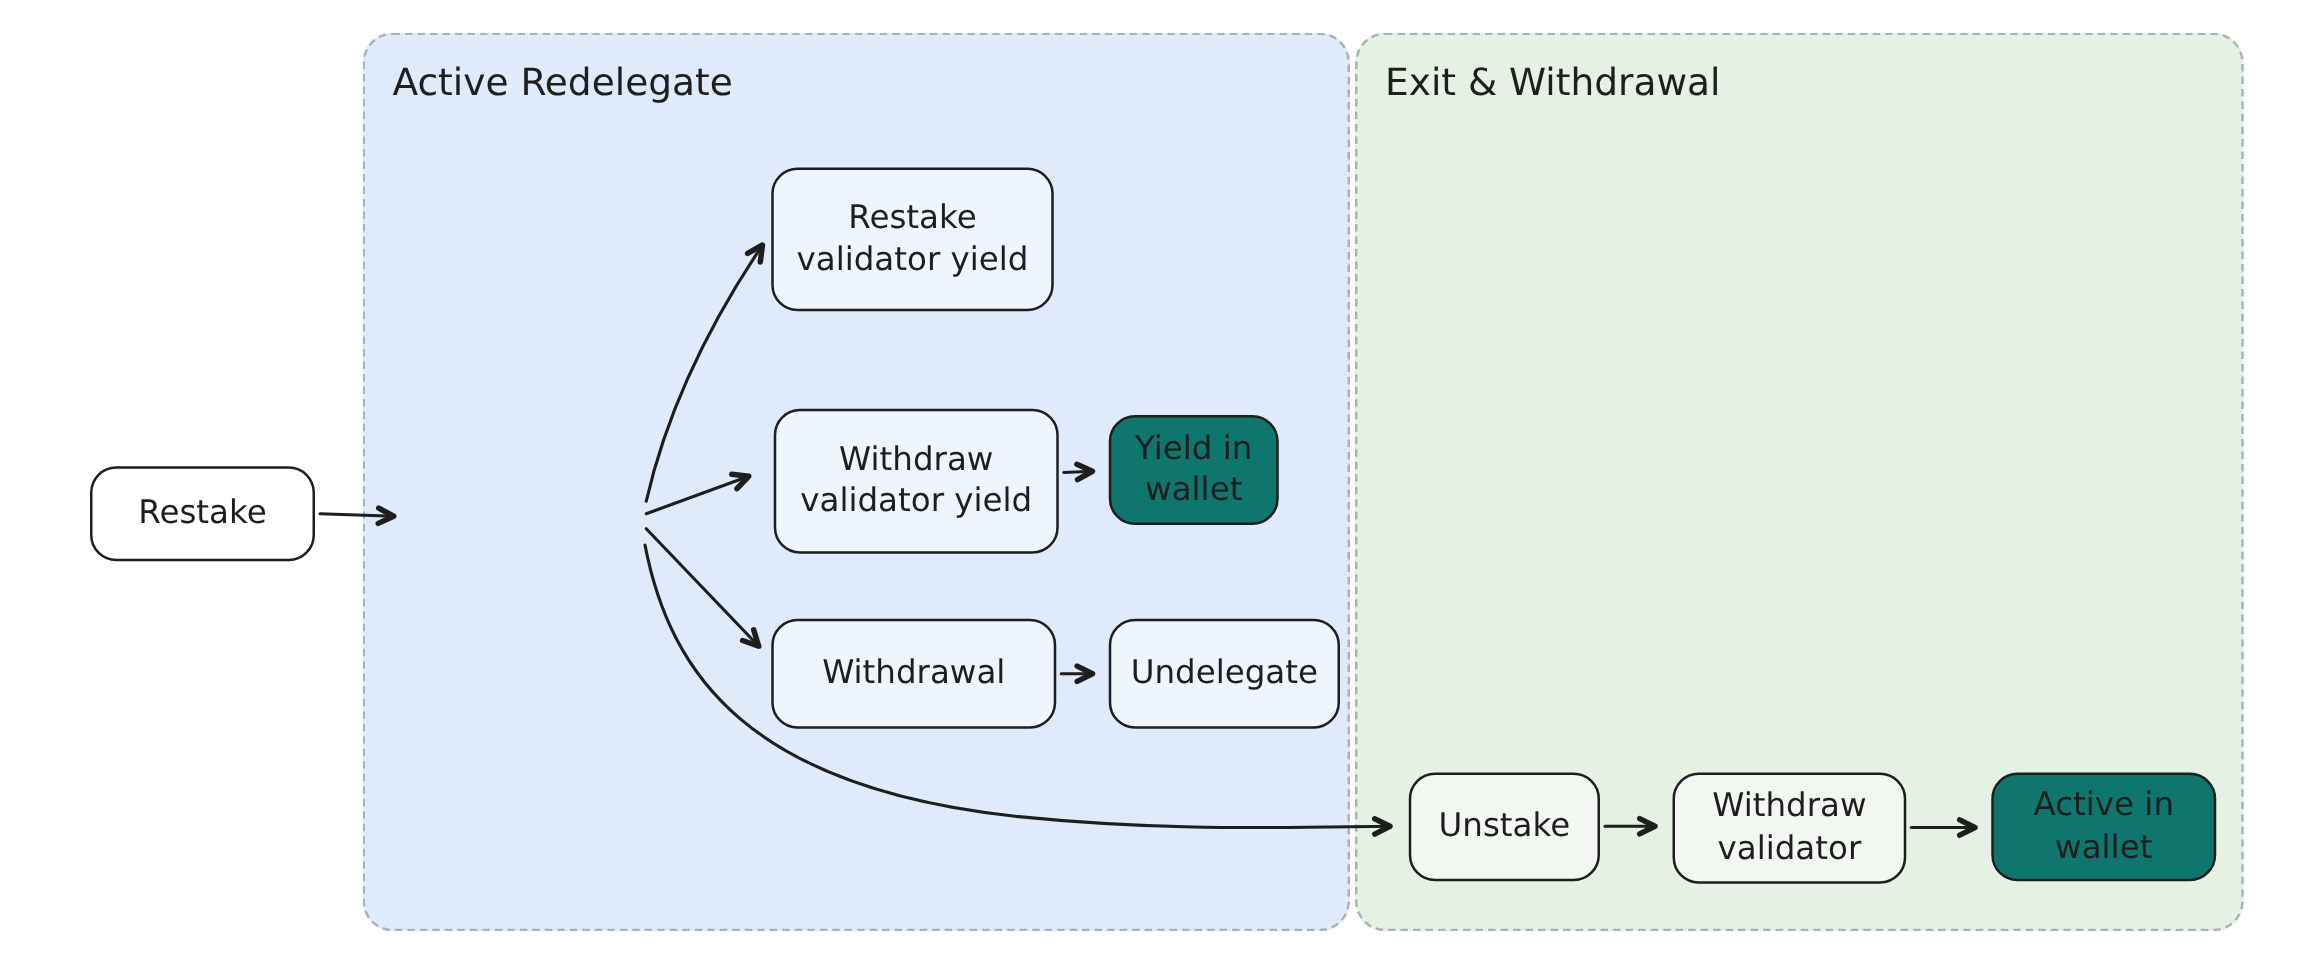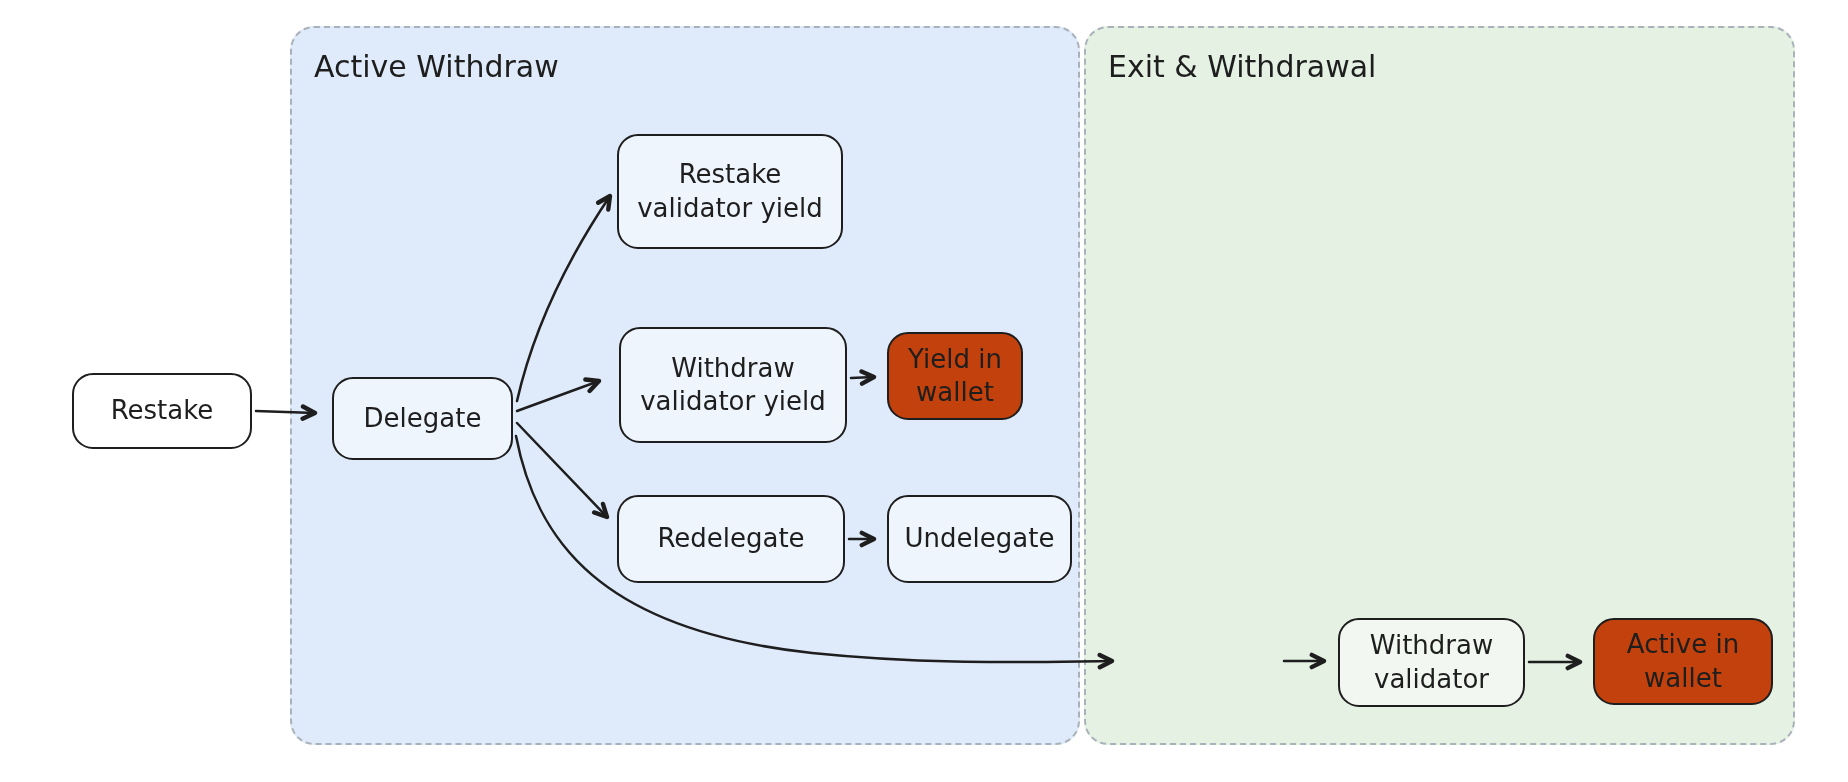--- a/index.html
+++ b/index.html
@@ -53,30 +53,30 @@
     background: rgba(255, 255, 255, 0.5);
     display: flex;
     align-items: center;
     justify-content: center;
     text-align: center;
     font-size: 26px;
     line-height: 1.27;
     color: #1e1e1e;
   }
   .node .node-label { white-space: pre-line; }
-  .node-accent { background: #c2410c; }
+  .node-accent { background: #0f766e; }
   .node-plain { background: #ffffff; }
 </style>
 </head>
 <body>
 
 <div class="canvas">
 
   <div class="region region-blue" style="left:290px; top:26px; width:790px; height:719px;">
-    <span class="region-label">Active Withdraw</span>
+    <span class="region-label">Active Redelegate</span>
   </div>
 
   <div class="region region-green" style="left:1084px; top:26px; width:711px; height:719px;">
     <span class="region-label">Exit &amp; Withdrawal</span>
   </div>
 
   <svg class="edges" width="1848" height="782" viewBox="0 0 1848 782">
     <defs>
       <marker id="arrowhead" viewBox="0 0 10 10" refX="8.5" refY="5" markerWidth="7" markerHeight="7" orient="auto-start-reverse">
         <path d="M1.5 1.5 L8.5 5 L1.5 8.5" fill="none" stroke="#1e1e1e" stroke-width="1.6" stroke-linecap="round" stroke-linejoin="round"></path>
@@ -90,47 +90,47 @@
     <path d="M 851 378 L 874 377" marker-end="url(#arrowhead)"></path>
     <path d="M 849 539 L 874 539" marker-end="url(#arrowhead)"></path>
     <path d="M 1284 661 L 1324 661" marker-end="url(#arrowhead)"></path>
     <path d="M 1529 662 L 1580 662" marker-end="url(#arrowhead)"></path>
   </svg>
 
   <div class="node node-plain" style="left:72px; top:373px; width:180px; height:76px;">
     <span class="node-label">Restake</span>
   </div>
 
-  <div class="node" style="left:332px; top:377px; width:181px; height:83px;">
-    <span class="node-label">Delegate</span>
-  </div>
 
   <div class="node" style="left:617px; top:134px; width:226px; height:115px;">
     <span class="node-label">Restake
 validator yield</span>
   </div>
 
   <div class="node" style="left:619px; top:327px; width:228px; height:116px;">
     <span class="node-label">Withdraw
 validator yield</span>
   </div>
 
   <div class="node node-accent" style="left:887px; top:332px; width:136px; height:88px;">
     <span class="node-label">Yield in
 wallet</span>
   </div>
 
   <div class="node" style="left:617px; top:495px; width:228px; height:88px;">
-    <span class="node-label">Redelegate</span>
+    <span class="node-label">Withdrawal</span>
   </div>
 
   <div class="node" style="left:887px; top:495px; width:185px; height:88px;">
     <span class="node-label">Undelegate</span>
   </div>
 
+  <div class="node" style="left:1127px; top:618px; width:153px; height:87px;">
+    <span class="node-label">Unstake</span>
+  </div>
 
   <div class="node" style="left:1338px; top:618px; width:187px; height:89px;">
     <span class="node-label">Withdraw
 validator</span>
   </div>
 
   <div class="node node-accent" style="left:1593px; top:618px; width:180px; height:87px;">
     <span class="node-label">Active in
 wallet</span>
   </div>

